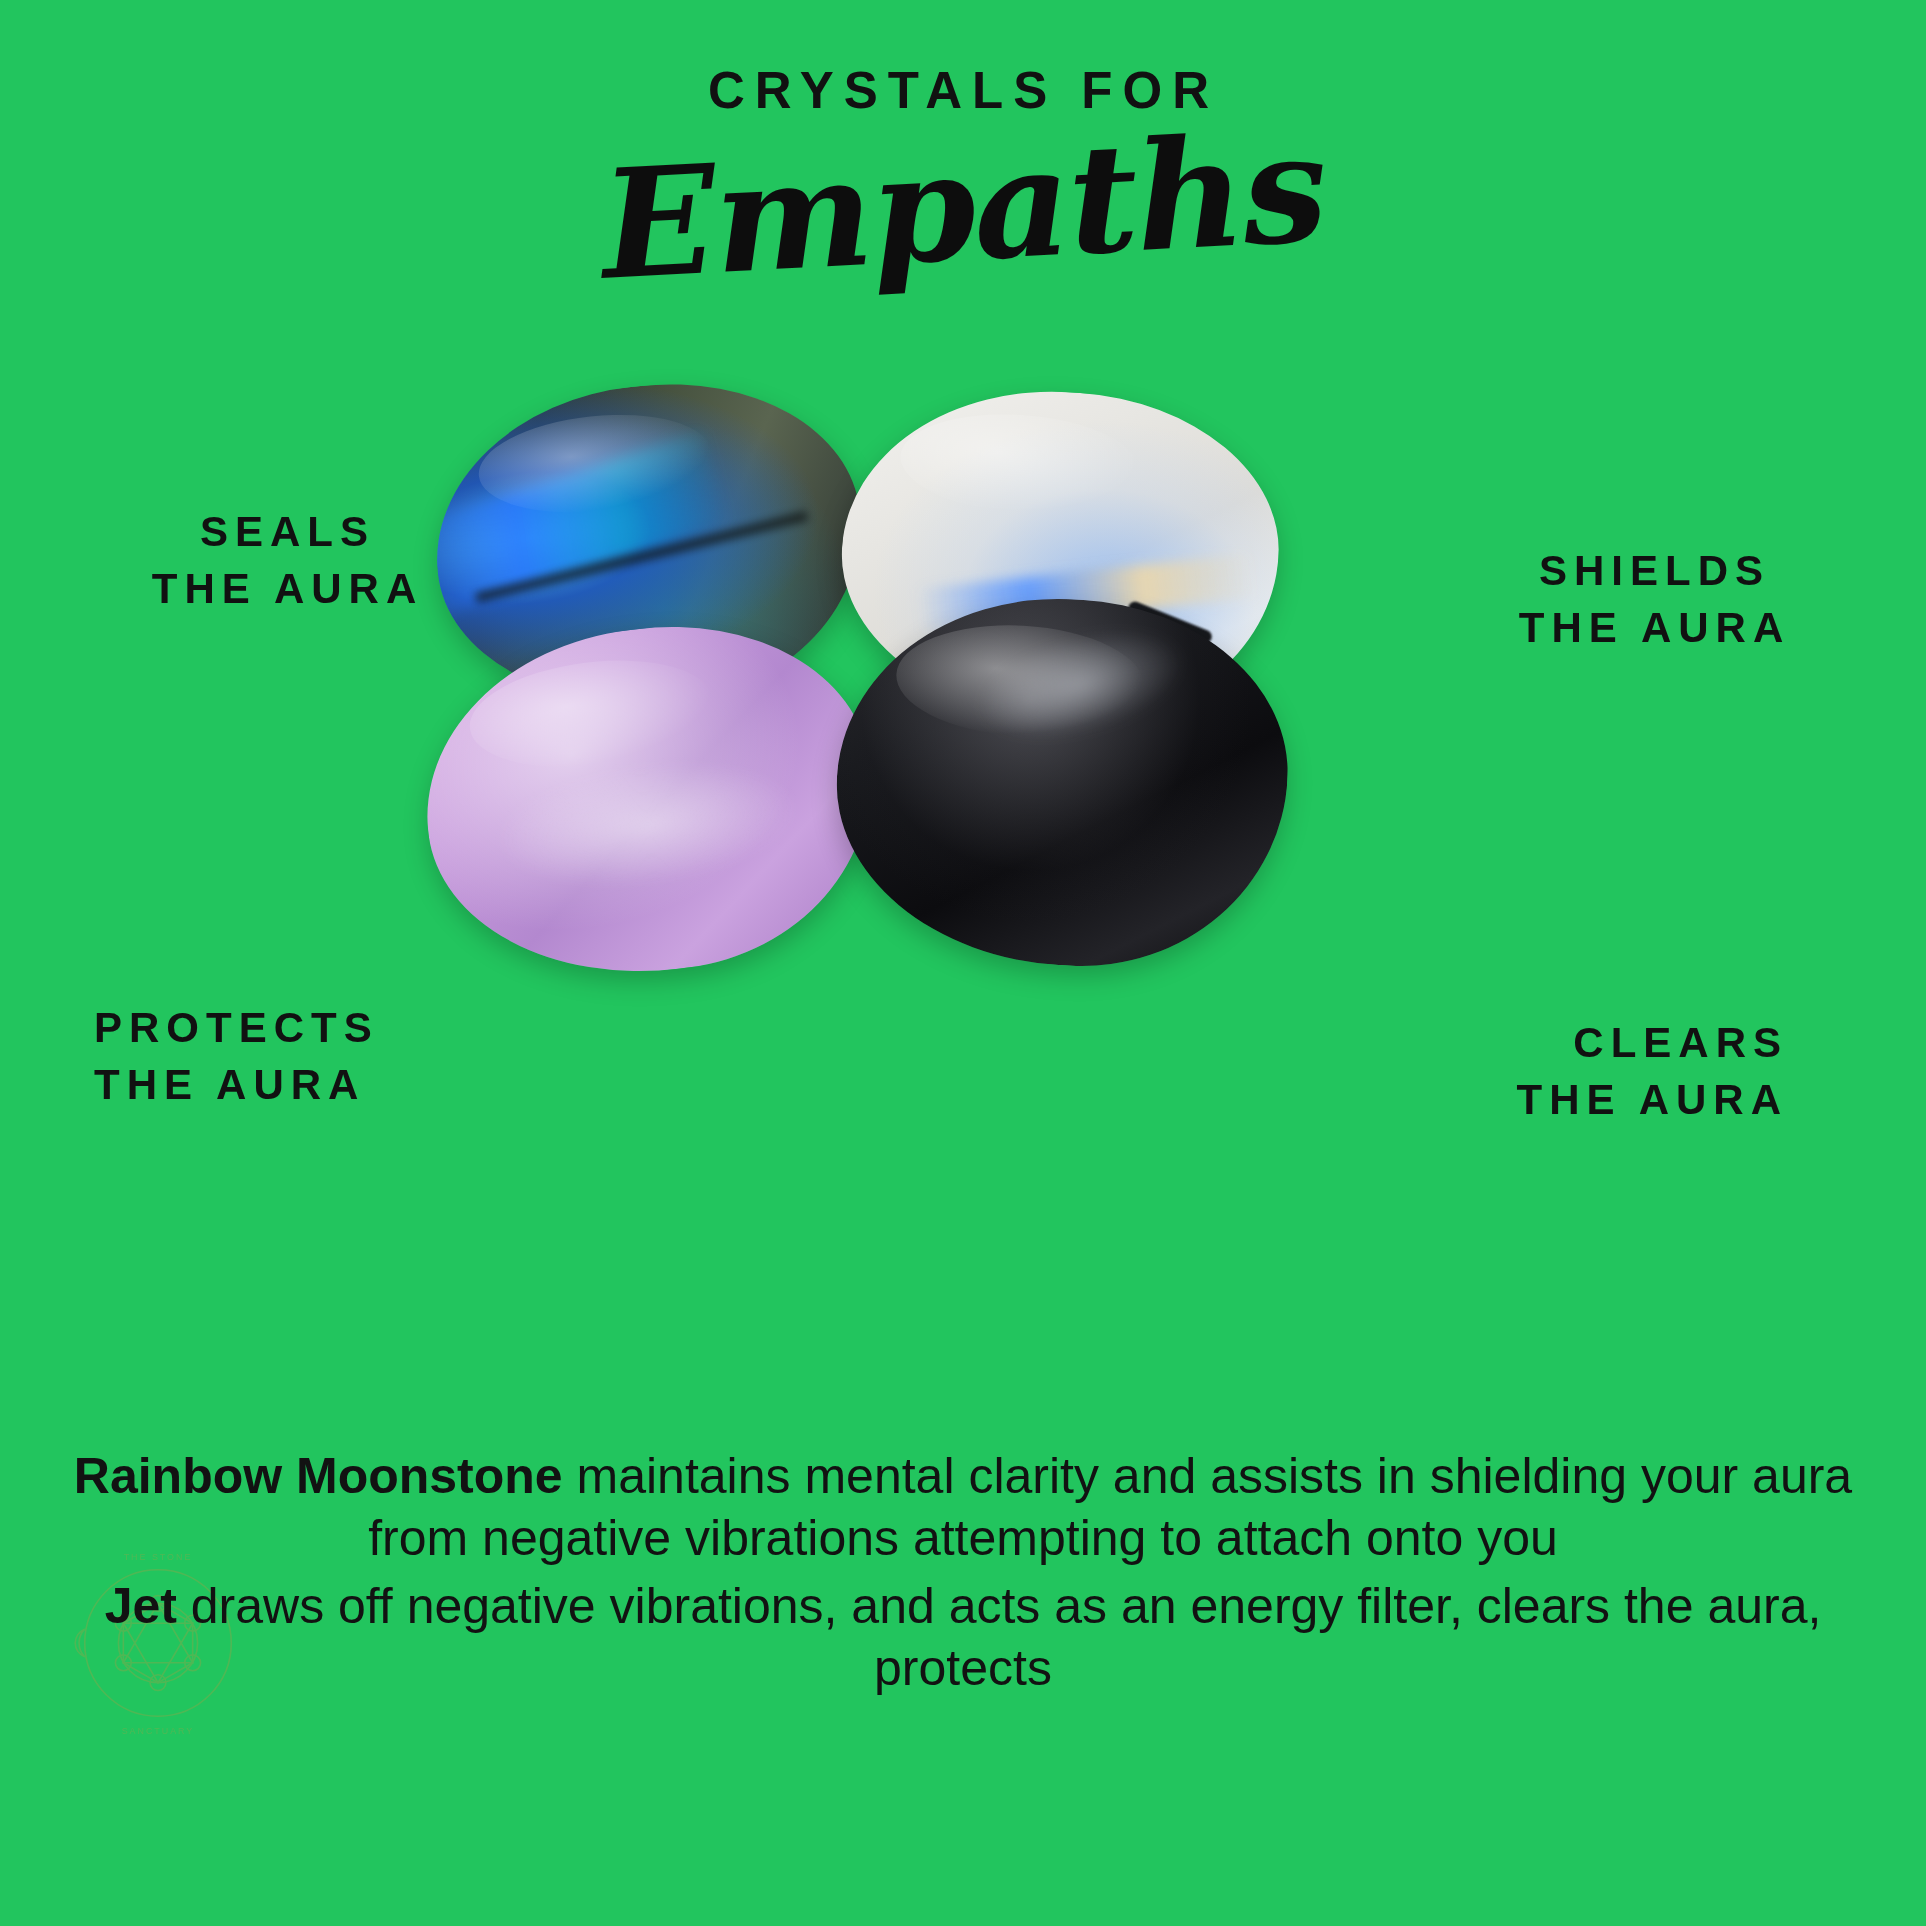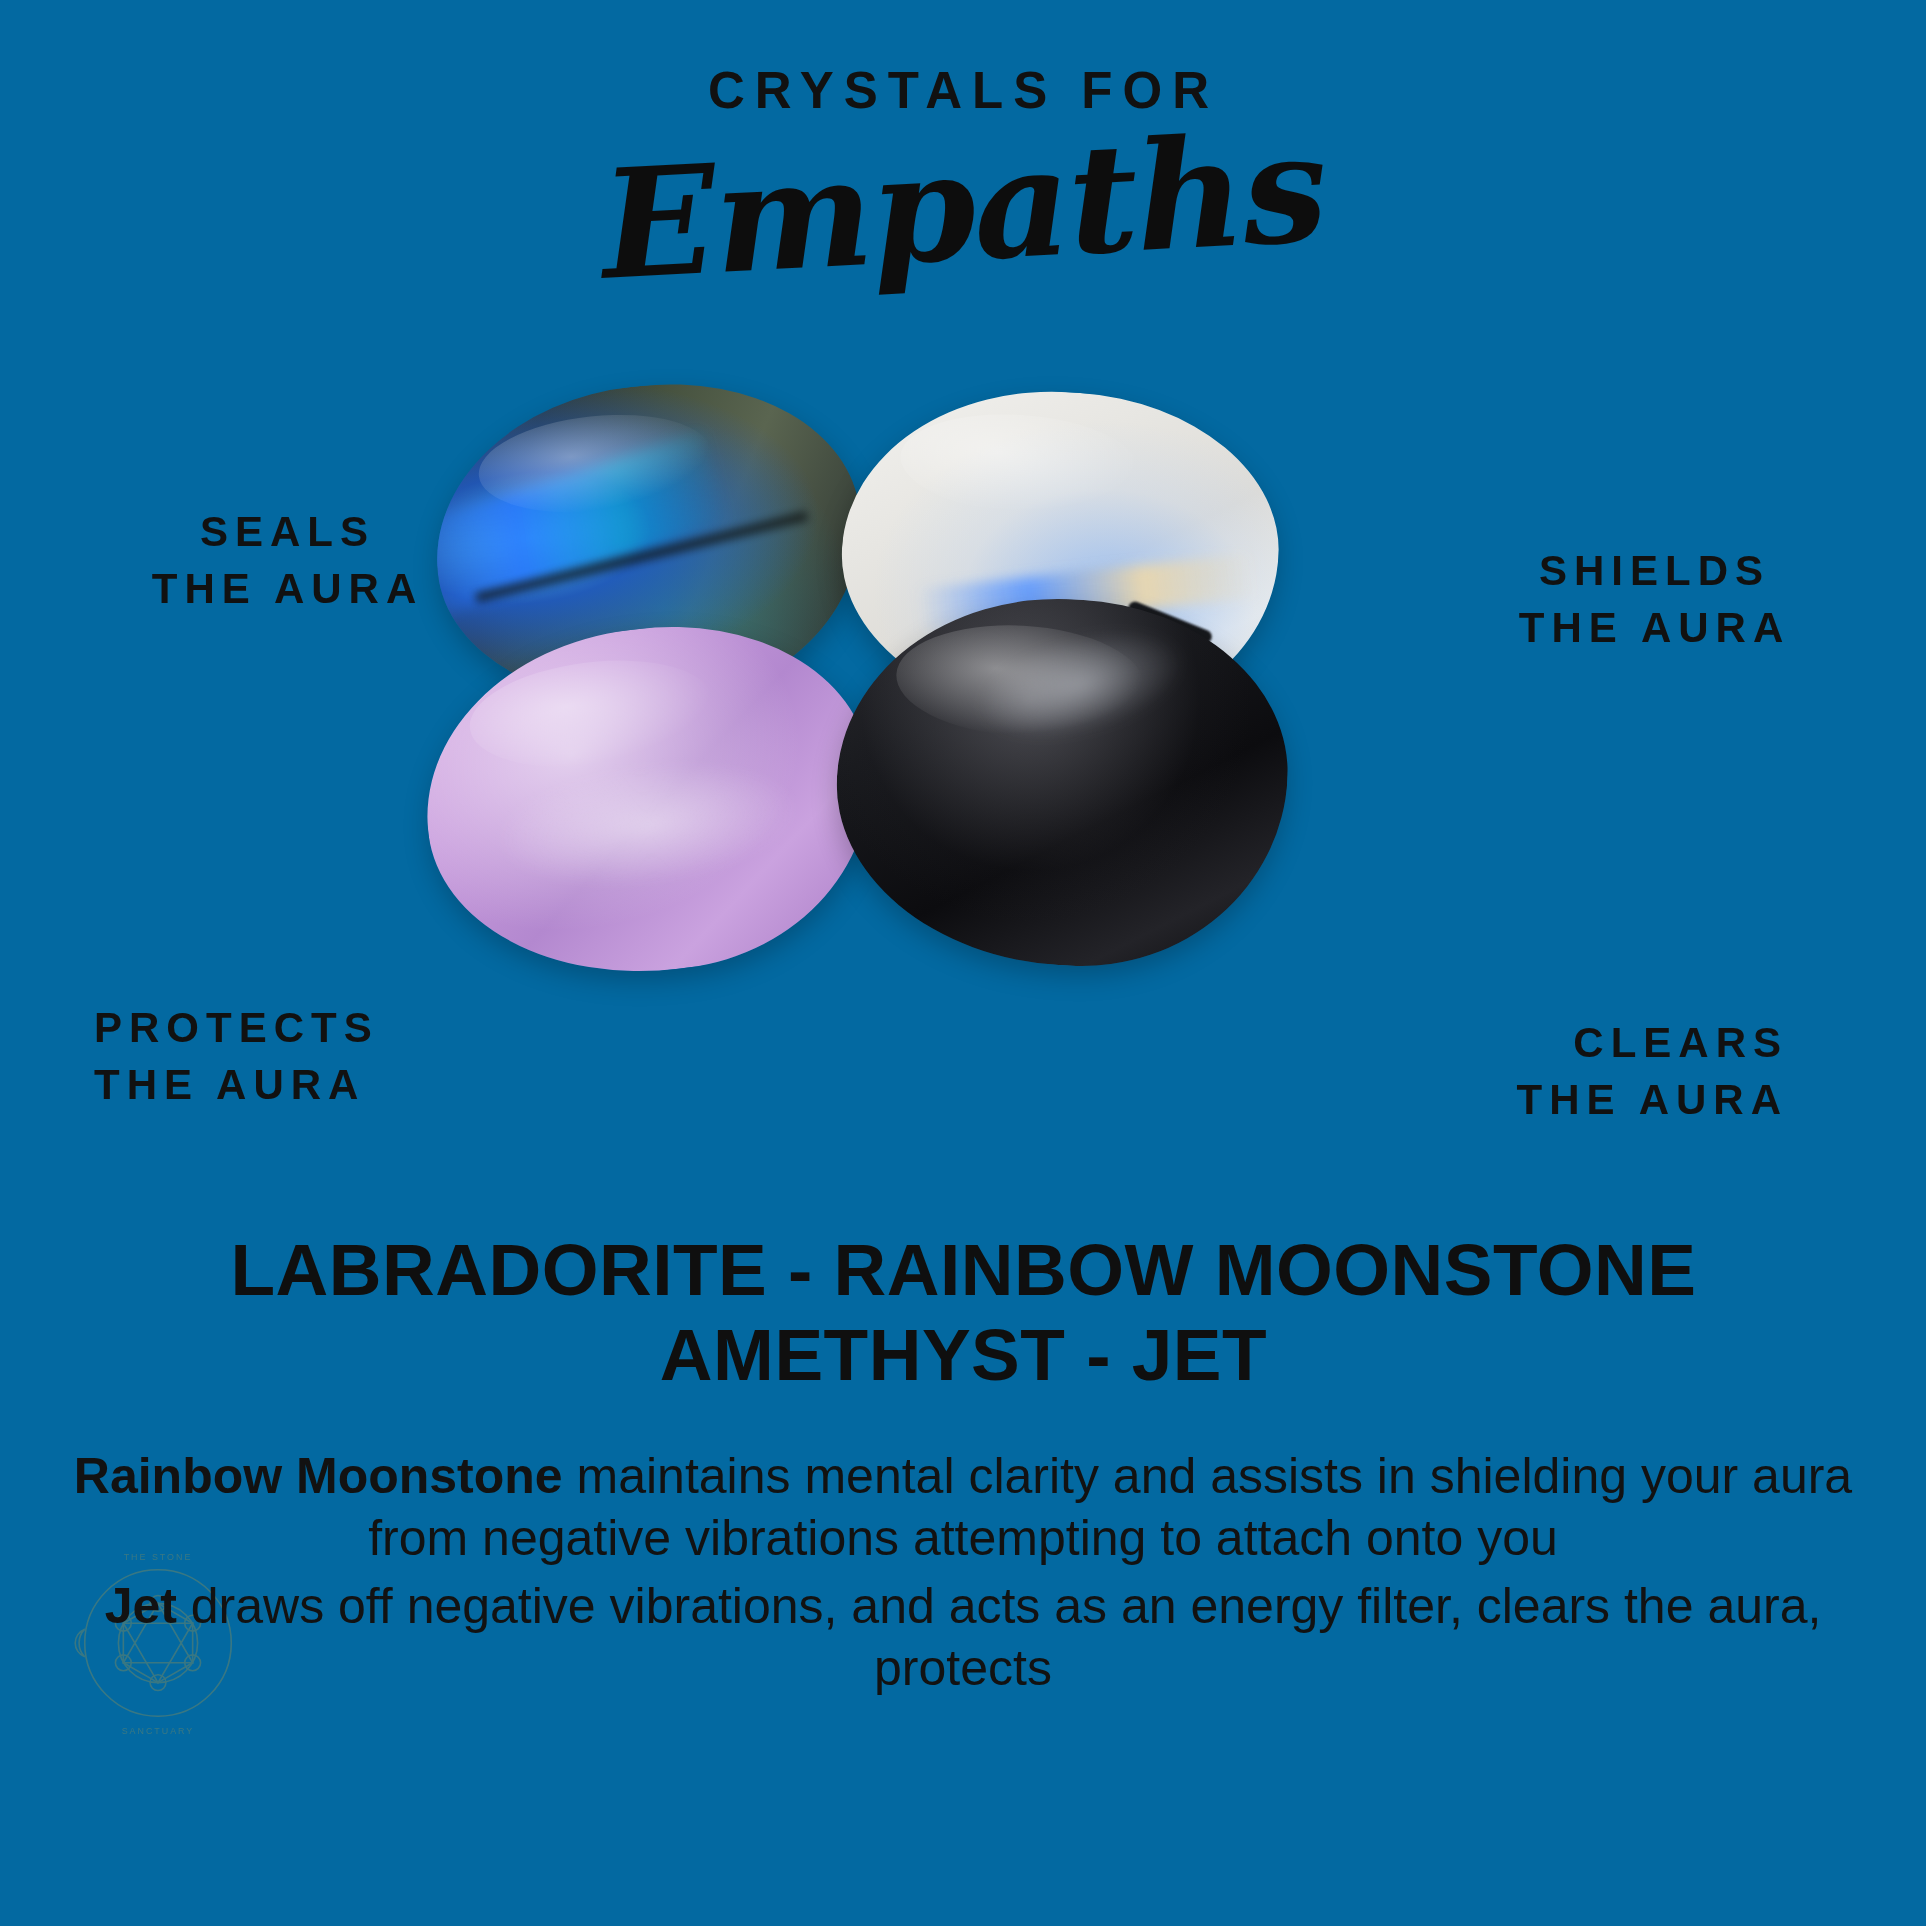--- a/index.html
+++ b/index.html
@@ -13,21 +13,21 @@
     font-family: "Liberation Sans", sans-serif;
     color: #111111;
     overflow: hidden;
     position: relative;
   }
 
   .page {
     position: relative;
     width: 1927px;
     height: 1927px;
-    background: #0369a1;
+    background: #22c55e;
   }
 
   
   .header {
     position: absolute;
     top: 61px;
     left: 0;
     width: 100%;
     text-align: center;
   }
@@ -289,24 +289,20 @@
   </div>
   <div class="label label-protects">
     <span>PROTECTS</span>
     <span>THE AURA</span>
   </div>
   <div class="label label-clears">
     <span>CLEARS</span>
     <span>THE AURA</span>
   </div>
 
-  <div class="names">
-    <div>LABRADORITE - RAINBOW MOONSTONE</div>
-    <div>AMETHYST - JET</div>
-  </div>
 
   <div class="watermark">
     <svg width="198" height="198" viewBox="0 0 200 200" aria-hidden="true">
       <g fill="none" stroke="#b79a3e" stroke-width="1.6">
         <circle cx="100" cy="100" r="74"></circle>
         <circle cx="100" cy="100" r="40"></circle>
         <polygon points="100,60 135,80 135,120 100,140 65,120 65,80"></polygon>
         <polygon points="100,60 65,120 135,120"></polygon>
         <polygon points="100,140 65,80 135,80"></polygon>
         <circle cx="100" cy="60" r="8"></circle>

